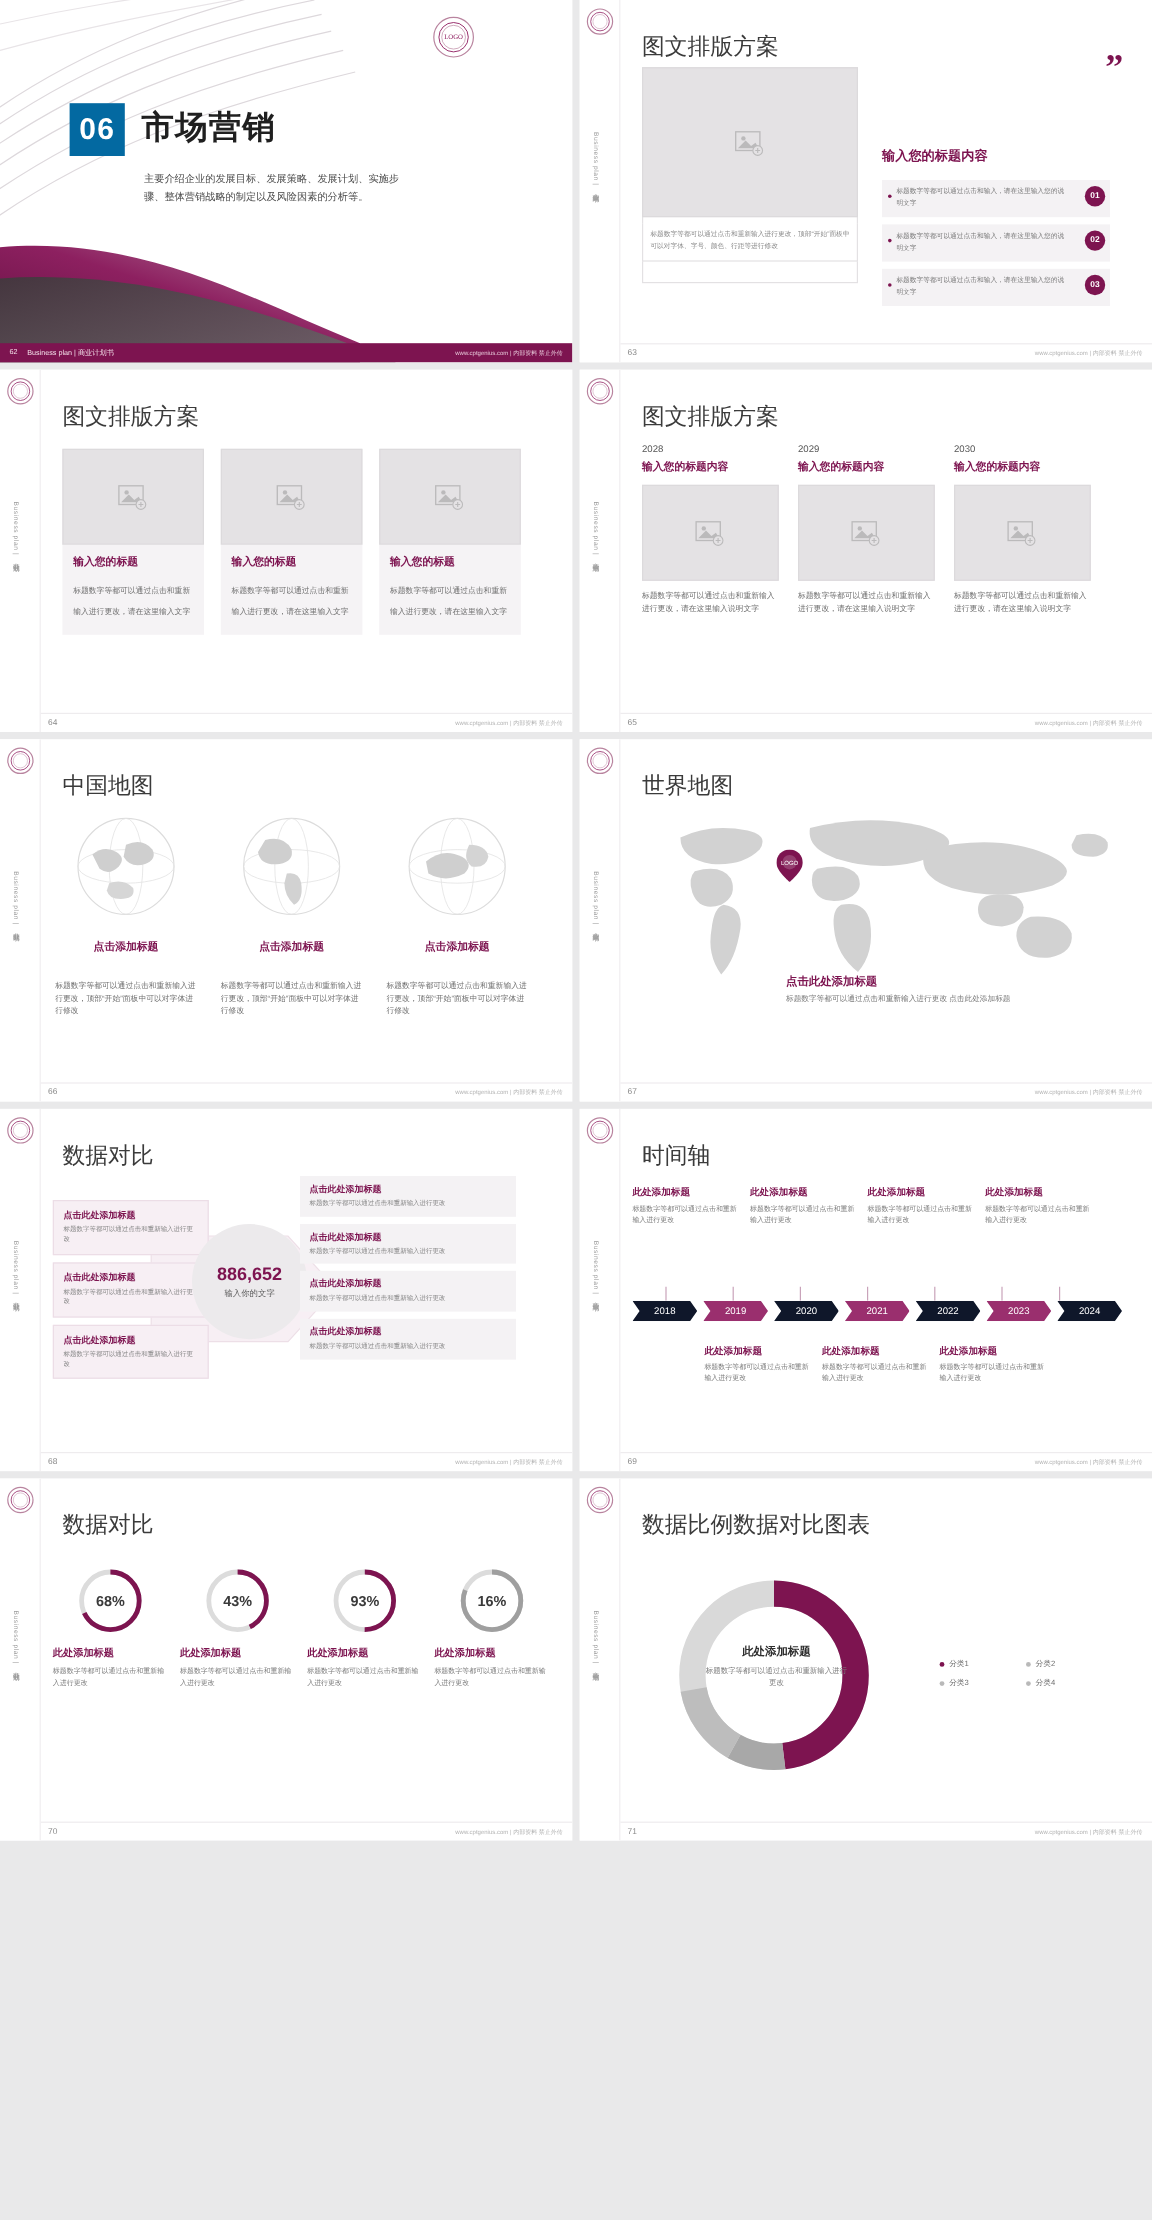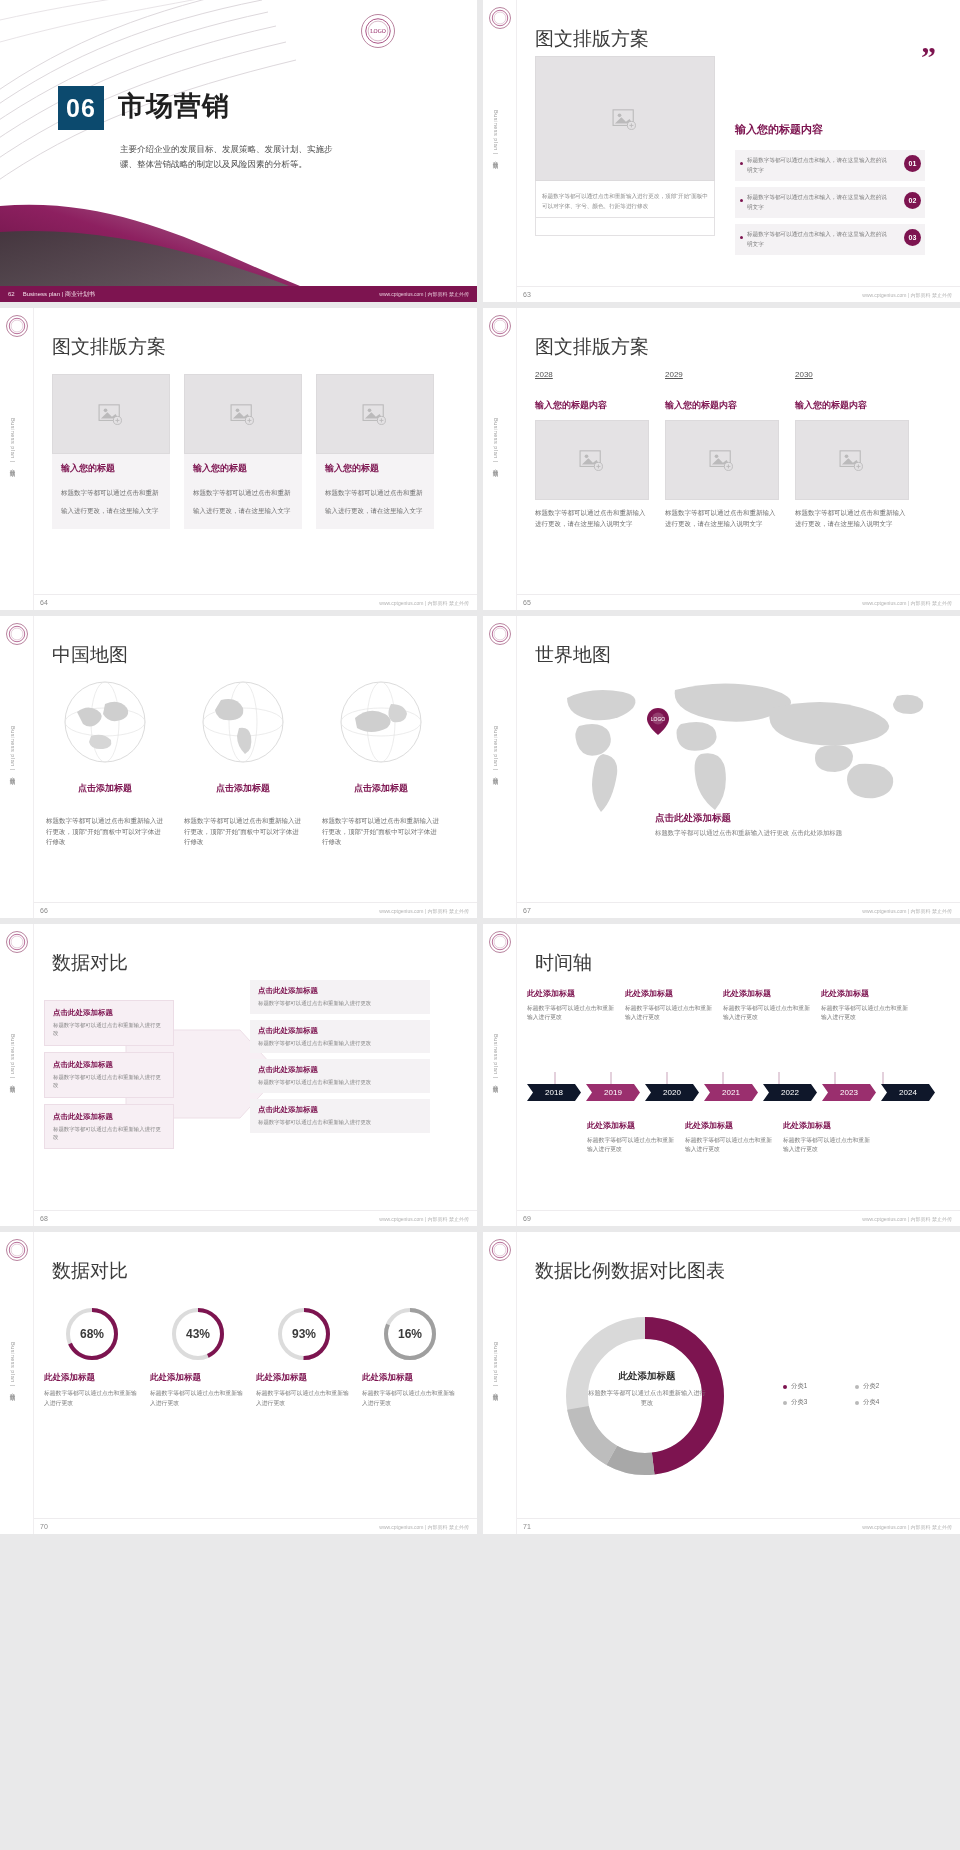--- a/index.html
+++ b/index.html
@@ -74,21 +74,21 @@
 
   
   .cover { background: #fff; }
   .cover-curves {
     position: absolute; left: 0; top: 0; width: 477px; height: 302px;
   }
   .cover-num {
     position: absolute;
     left: 58px; top: 86px;
     width: 46px; height: 44px;
-    background: #0c4a6e;
+    background: #0369a1;
     color: #fff;
     font-size: 25px;
     font-weight: bold;
     display: flex; align-items: center; justify-content: center;
     letter-spacing: 1px;
   }
   .cover-title {
     position: absolute;
     left: 118px; top: 88px;
     font-size: 27px;
@@ -187,21 +187,21 @@
   
   .s64-cards { position: absolute; left: 52px; top: 66px; display: flex; gap: 14px; }
   .s64-card { width: 118px; }
   .s64-card .ph { height: 80px; }
   .s64-body { background: #f5f3f5; padding: 8px 9px 12px; }
   .s64-body .mini-h { display: block; margin-bottom: 6px; }
 
   
   .s65-cols { position: absolute; left: 52px; top: 62px; display: flex; gap: 16px; }
   .s65-col { width: 114px; }
-  .s65-year { font-size: 8px; color: #555; margin-bottom: 20px; text-decoration: underline; }
+  .s65-year { font-size: 8px; color: #555; margin-bottom: 4px; }
   .s65-h { font-size: 9px; color: #7d1450; font-weight: bold; margin-bottom: 8px; }
   .s65-col .ph { height: 80px; margin-bottom: 8px; }
 
   
   .s66-row { position: absolute; left: 46px; top: 58px; display: flex; gap: 20px; }
   .s66-col { width: 118px; text-align: center; }
   .s66-globe { width: 96px; height: 96px; margin: 0 auto 8px; }
   .s66-h { color: #7d1450; font-weight: bold; font-size: 9px; margin-bottom: 21px; }
   .s66-col .body-s { text-align: left; }
 
@@ -639,20 +639,24 @@
       <div class="s68-item">
         <b>点击此处添加标题</b>
         <span>标题数字等都可以通过点击和重新输入进行更改</span>
       </div>
       <div class="s68-item">
         <b>点击此处添加标题</b>
         <span>标题数字等都可以通过点击和重新输入进行更改</span>
       </div>
     </div>
 
+    <div class="s68-circle">
+      <div class="s68-big">886,652</div>
+      <div class="s68-sub">输入你的文字</div>
+    </div>
 
     <div class="s68-right">
       <div class="s68-ritem">
         <b>点击此处添加标题</b>
         <span>标题数字等都可以通过点击和重新输入进行更改</span>
       </div>
       <div class="s68-ritem">
         <b>点击此处添加标题</b>
         <span>标题数字等都可以通过点击和重新输入进行更改</span>
       </div>

